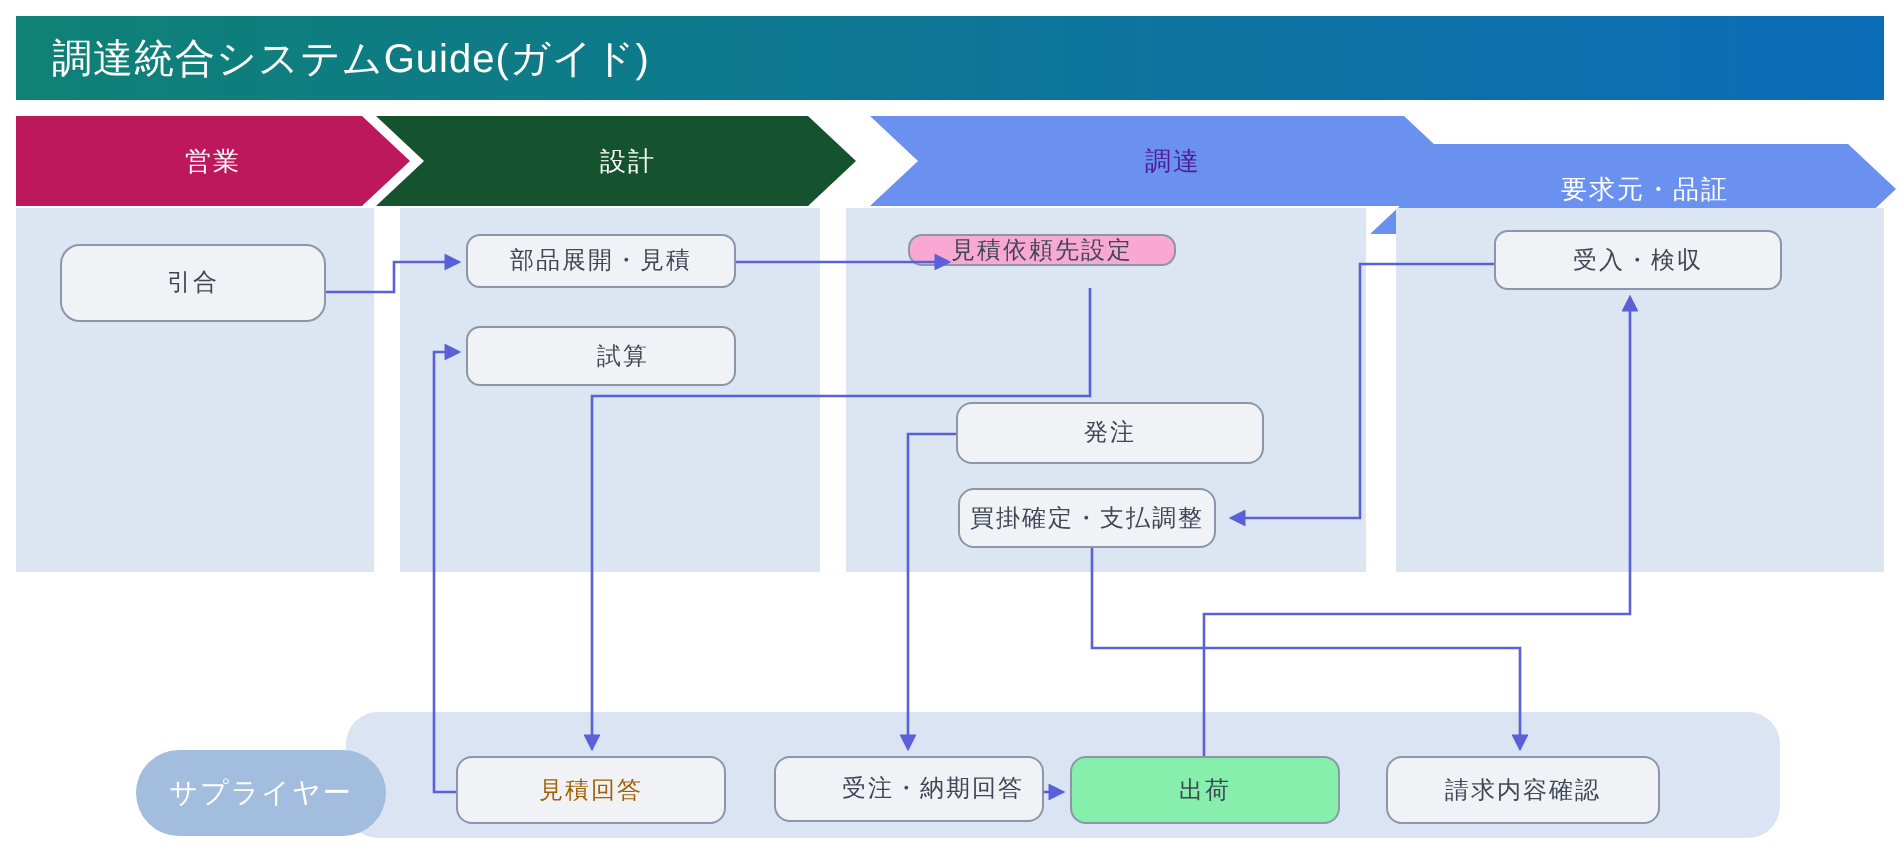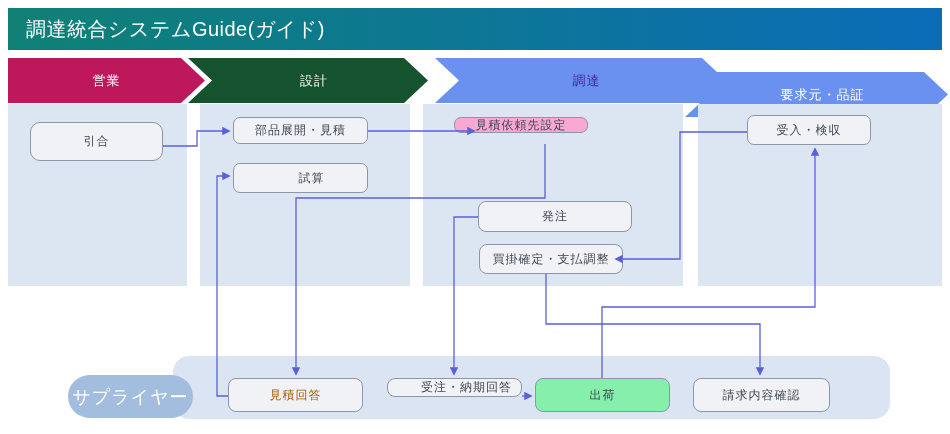--- a/index.html
+++ b/index.html
@@ -23,21 +23,21 @@
 
   
   .node { position:absolute; box-sizing:border-box;
     display:flex; align-items:center; justify-content:center;
     font-size:12px; letter-spacing:1px; }
 
   
   .supplier-area { position:absolute; border-radius:16px; }
   .supplier-pill { position:absolute; border-radius:22px;
     display:flex; align-items:center; justify-content:center;
-    color:#ffffff; font-size:18px; letter-spacing:1px; }
+    color:#ffffff; font-size:14px; letter-spacing:1px; }
 
   
   #wires { position:absolute; left:0; top:0; pointer-events:none; }
 </style>
 </head>
 <body>
 
 <div id="canvas" style="width: 950px; height: 434px;">
 
   <div class="titlebar" style="background: linear-gradient(90deg, rgb(15, 129, 117), rgb(11, 108, 184));">
@@ -79,30 +79,30 @@
       </div>
       <div class="node" style="left: 233px; top: 163px; width: 135px; height: 30px; border-radius: 7px; background: rgb(241, 242, 245); border: 1px solid rgb(141, 150, 168); color: rgb(63, 71, 86); padding-left: 22px;">
         <span>試算</span>
       </div>
       <div class="node" style="left: 454px; top: 117px; width: 134px; height: 16px; border-radius: 7px; background: #f9a8d4; border: 1px solid rgb(141, 150, 168); color: rgb(63, 71, 86);">
         <span>見積依頼先設定</span>
       </div>
       <div class="node" style="left: 478px; top: 201px; width: 154px; height: 31px; border-radius: 8px; background: rgb(241, 242, 245); border: 1px solid rgb(141, 150, 168); color: rgb(63, 71, 86);">
         <span>発注</span>
       </div>
-      <div class="node" style="left: 479px; top: 244px; width: 144px; height: 30px; border-radius: 8px; background: rgb(241, 242, 245); border: 1px solid rgb(141, 150, 168); color: rgb(63, 71, 86);">
+      <div class="node" style="left: 479px; top: 244px; width: 129px; height: 30px; border-radius: 8px; background: rgb(241, 242, 245); border: 1px solid rgb(141, 150, 168); color: rgb(63, 71, 86);">
         <span>買掛確定・支払調整</span>
       </div>
-      <div class="node" style="left: 747px; top: 115px; width: 124px; height: 30px; border-radius: 7px; background: rgb(241, 242, 245); border: 1px solid rgb(141, 150, 168); color: rgb(63, 71, 86);">
+      <div class="node" style="left: 747px; top: 115px; width: 144px; height: 30px; border-radius: 7px; background: rgb(241, 242, 245); border: 1px solid rgb(141, 150, 168); color: rgb(63, 71, 86);">
         <span>受入・検収</span>
       </div>
       <div class="node" style="left: 228px; top: 378px; width: 135px; height: 34px; border-radius: 8px; background: rgb(241, 242, 245); border: 1px solid rgb(141, 150, 168); color: #a16207;">
         <span>見積回答</span>
       </div>
-      <div class="node" style="left: 387px; top: 378px; width: 135px; height: 19px; border-radius: 8px; background: rgb(241, 242, 245); border: 1px solid rgb(141, 150, 168); color: rgb(63, 71, 86); padding-left: 24px;">
+      <div class="node" style="left: 387px; top: 378px; width: 135px; height: 33px; border-radius: 8px; background: rgb(241, 242, 245); border: 1px solid rgb(141, 150, 168); color: rgb(63, 71, 86); padding-left: 24px;">
         <span>受注・納期回答</span>
       </div>
       <div class="node" style="left: 535px; top: 378px; width: 135px; height: 34px; border-radius: 8px; background: #86efac; border: 1px solid rgb(141, 150, 168); color: rgb(63, 71, 86);">
         <span>出荷</span>
       </div>
       <div class="node" style="left: 693px; top: 378px; width: 137px; height: 34px; border-radius: 8px; background: rgb(241, 242, 245); border: 1px solid rgb(141, 150, 168); color: rgb(63, 71, 86);">
         <span>請求内容確認</span>
       </div>
     </div>
 

